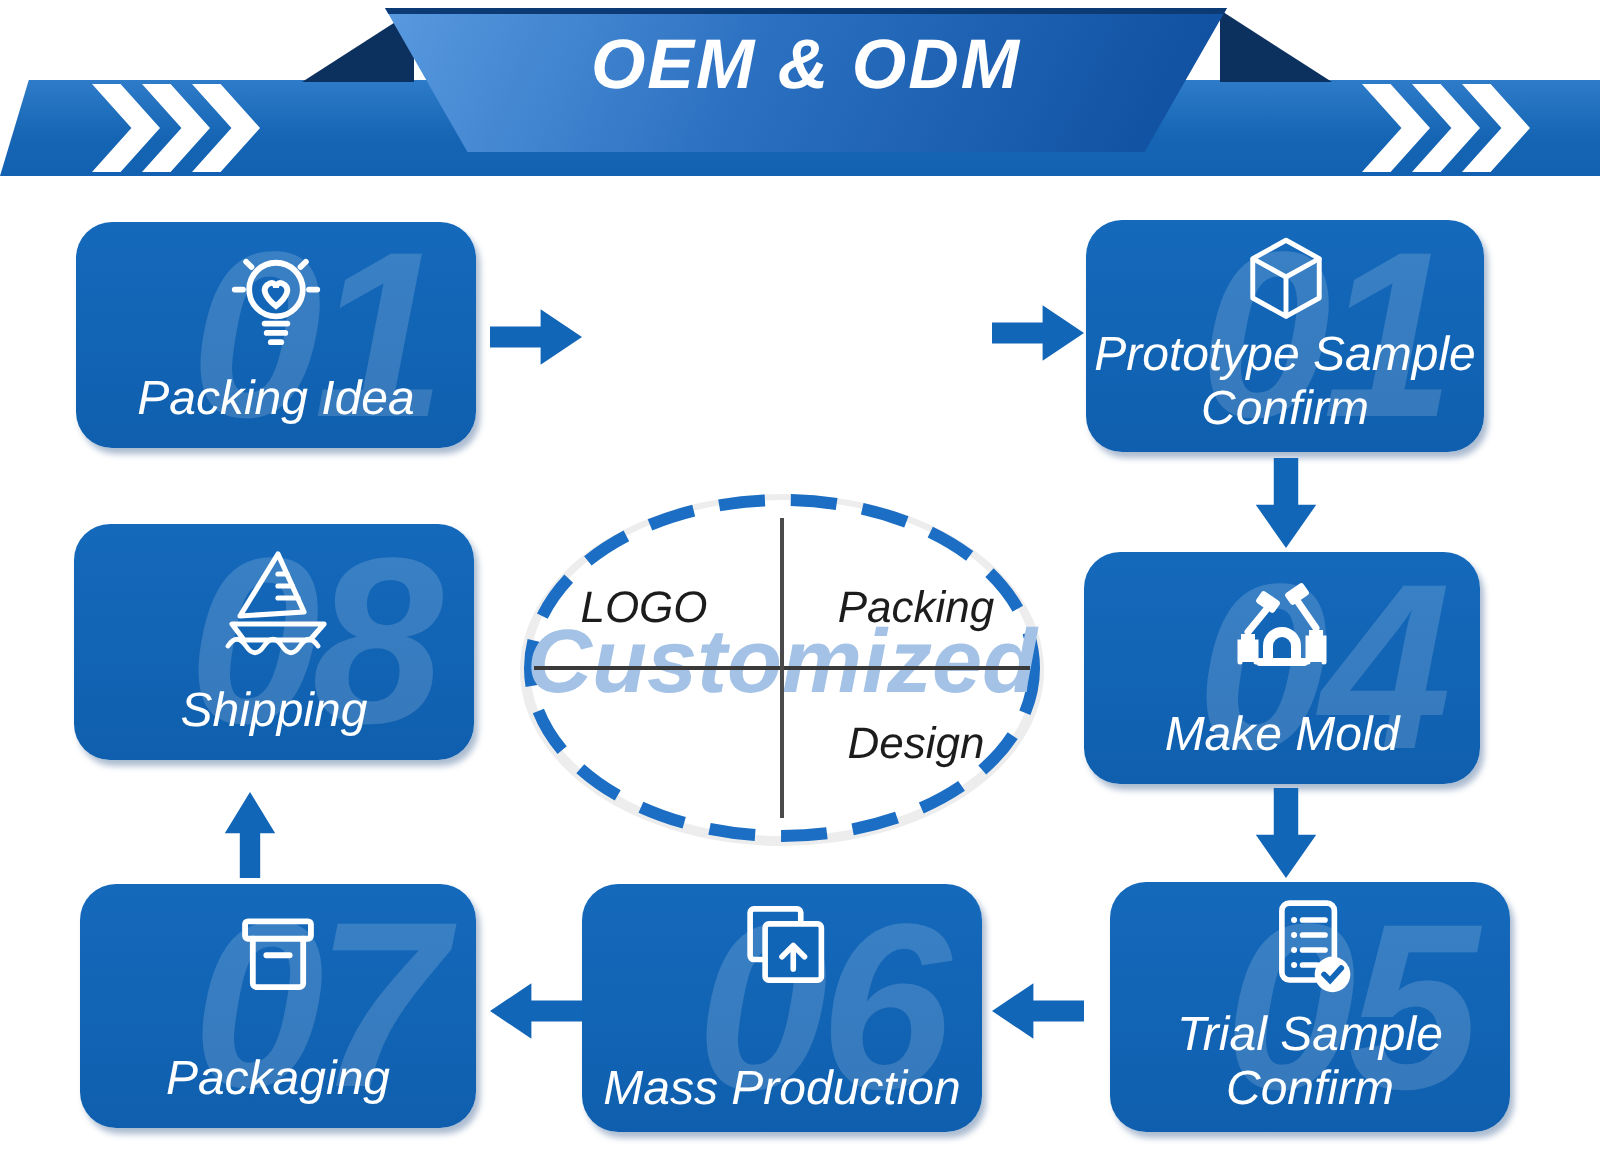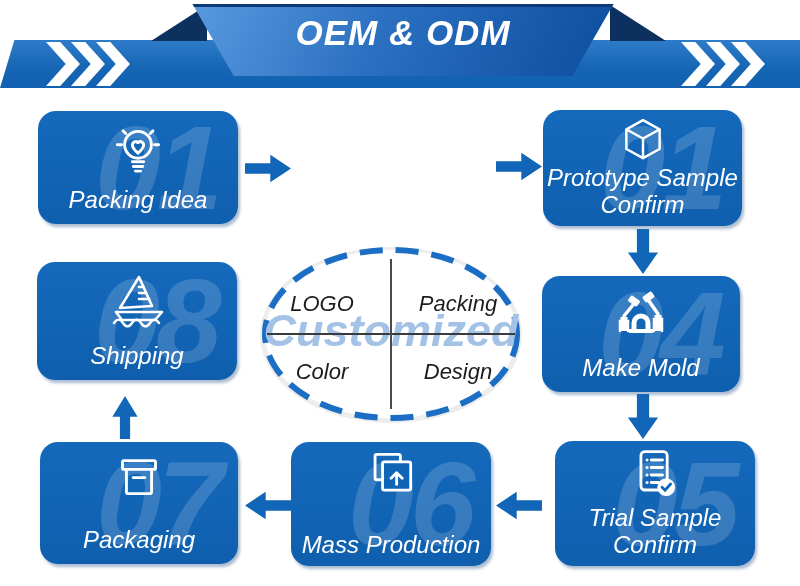--- a/index.html
+++ b/index.html
@@ -204,17 +204,16 @@
   <div class="center-wrap">
     <svg width="276" height="188" viewBox="0 0 276 188" style="position:absolute;left:0;top:0;">
       <ellipse cx="138" cy="94" rx="131" ry="88" fill="#ededed"></ellipse>
       <ellipse cx="138" cy="93" rx="126" ry="84" fill="#ffffff" stroke="#1b6ec3" stroke-width="6" stroke-dasharray="23 13"></ellipse>
     </svg>
     <div class="cust-watermark">Customized</div>
     <div class="divider-h"></div>
     <div class="divider-v"></div>
     <div class="quad q-tr">Packing</div>
     <div class="quad q-tl">LOGO</div>
-    <div class="quad q-bl">Color</div>
     <div class="quad q-br">Design</div>
   </div>
 
 </div>
 
 </body></html>

